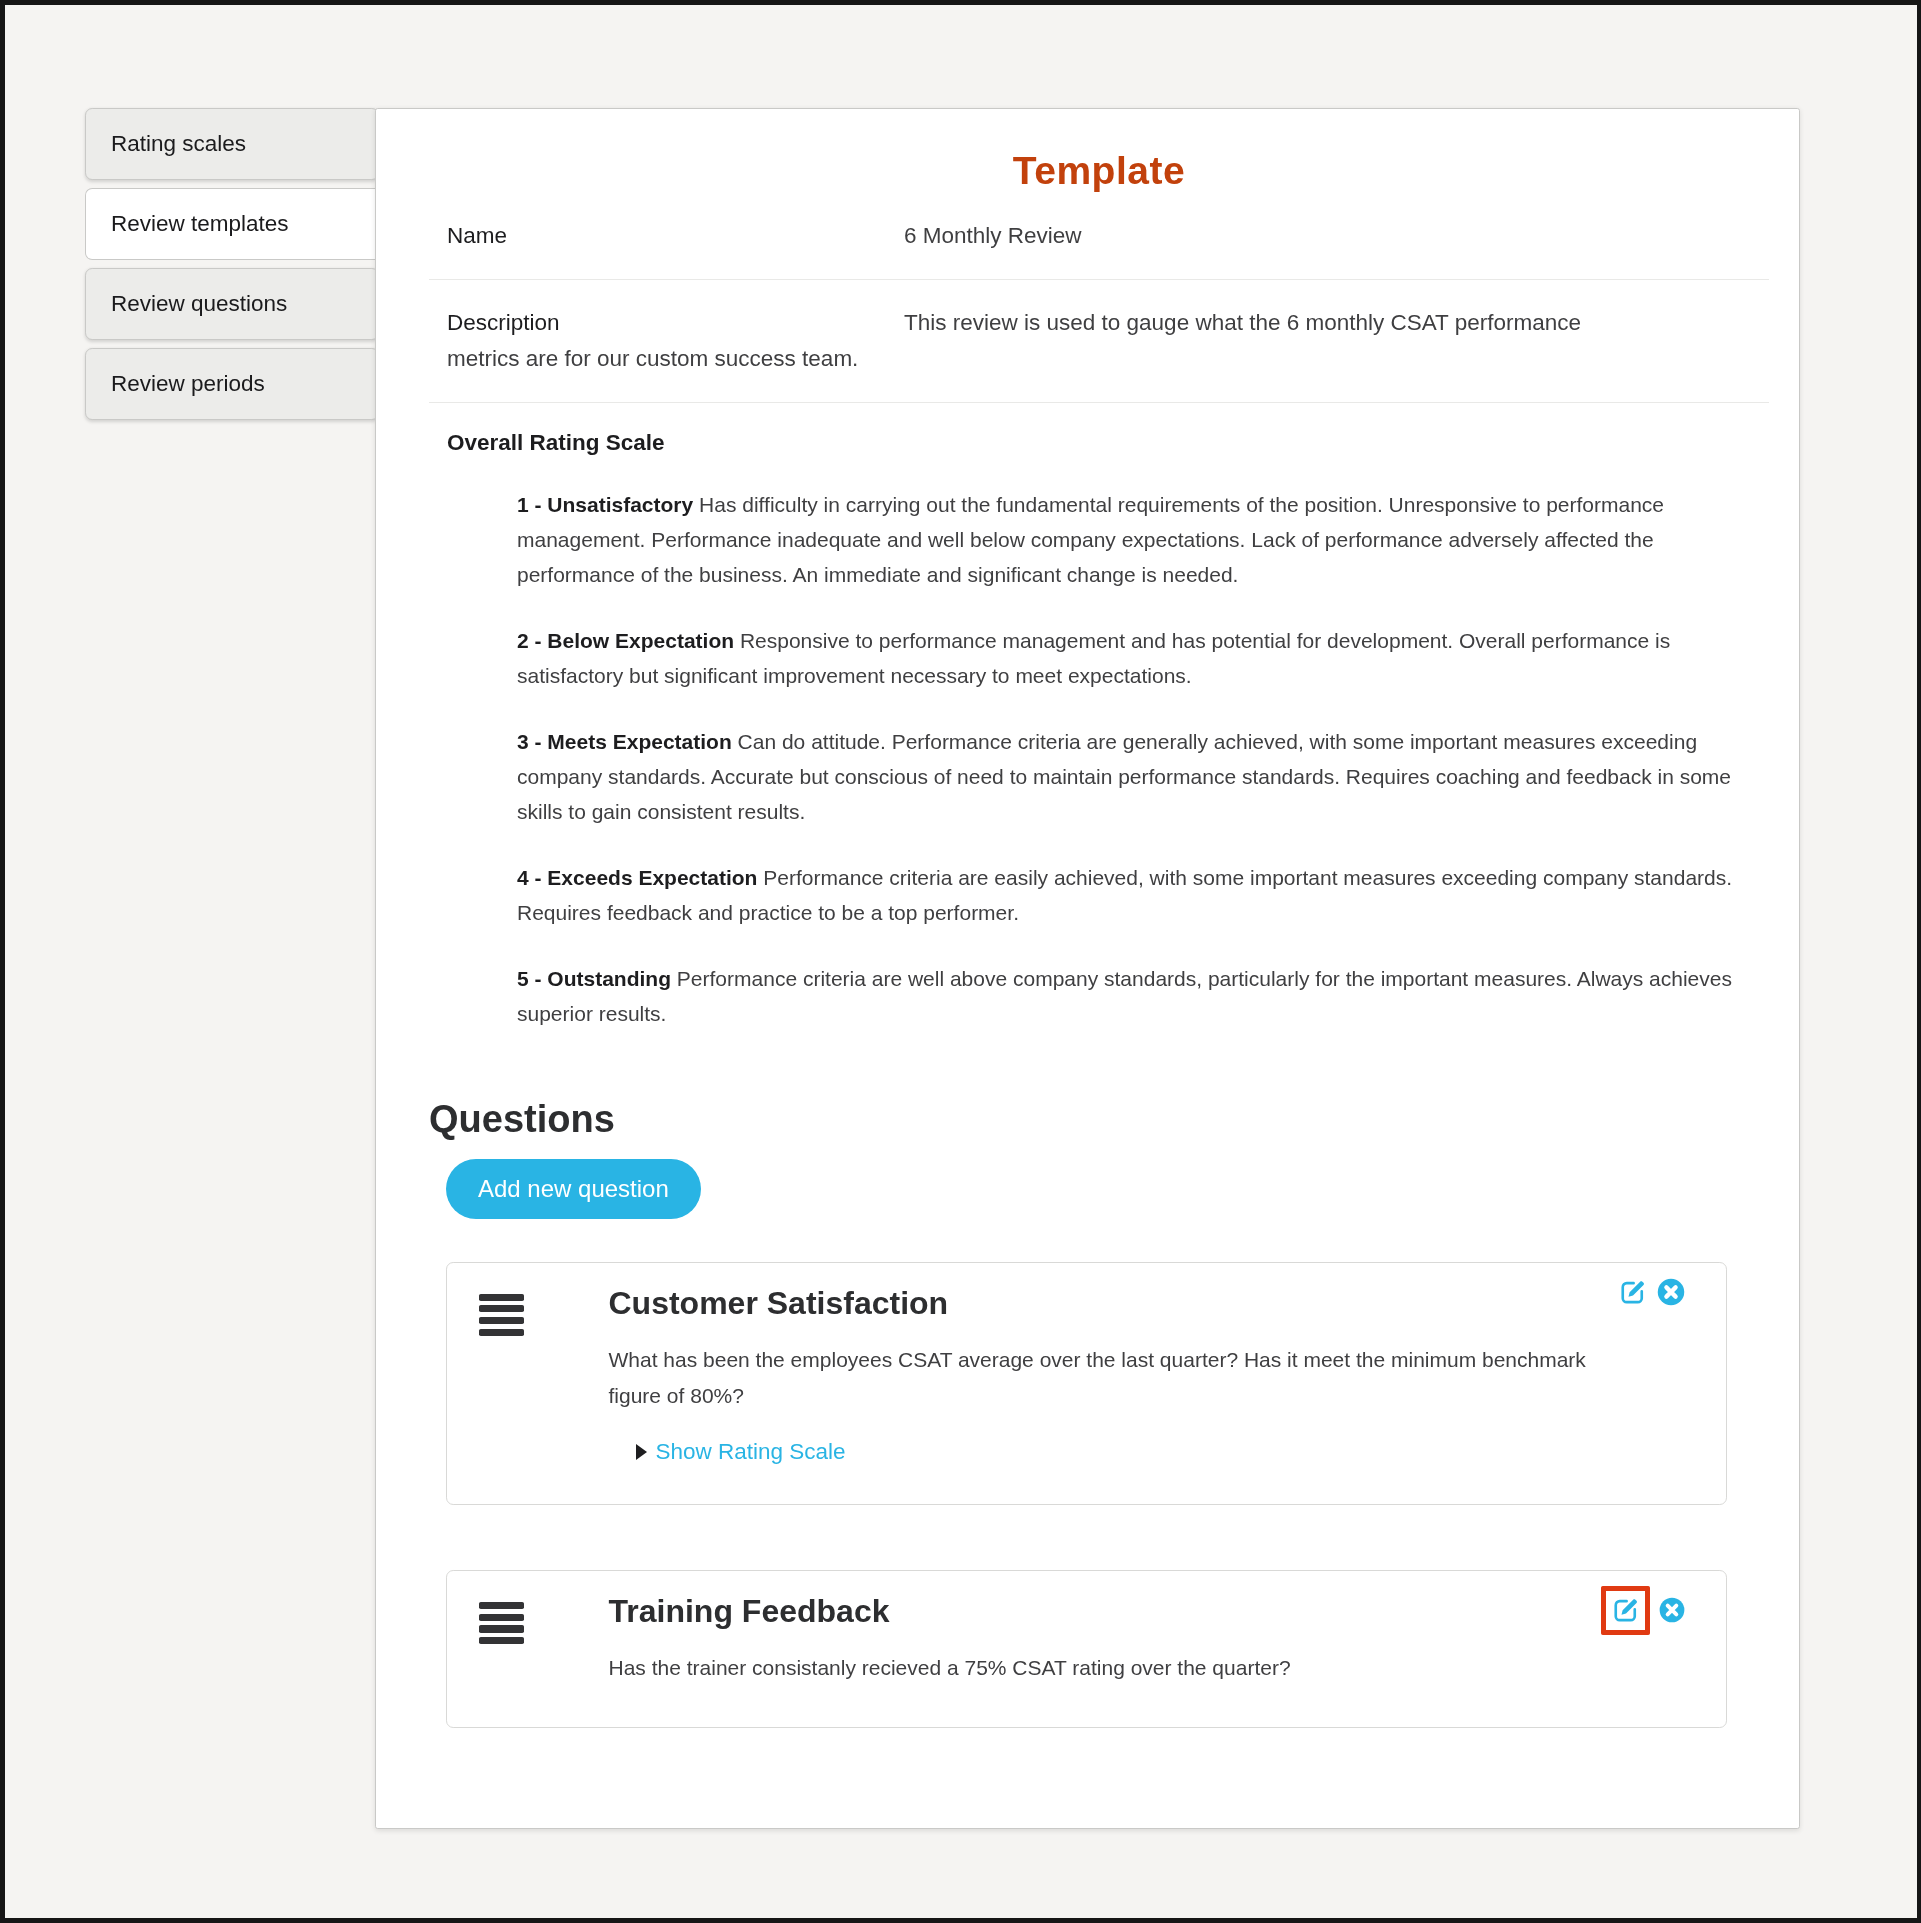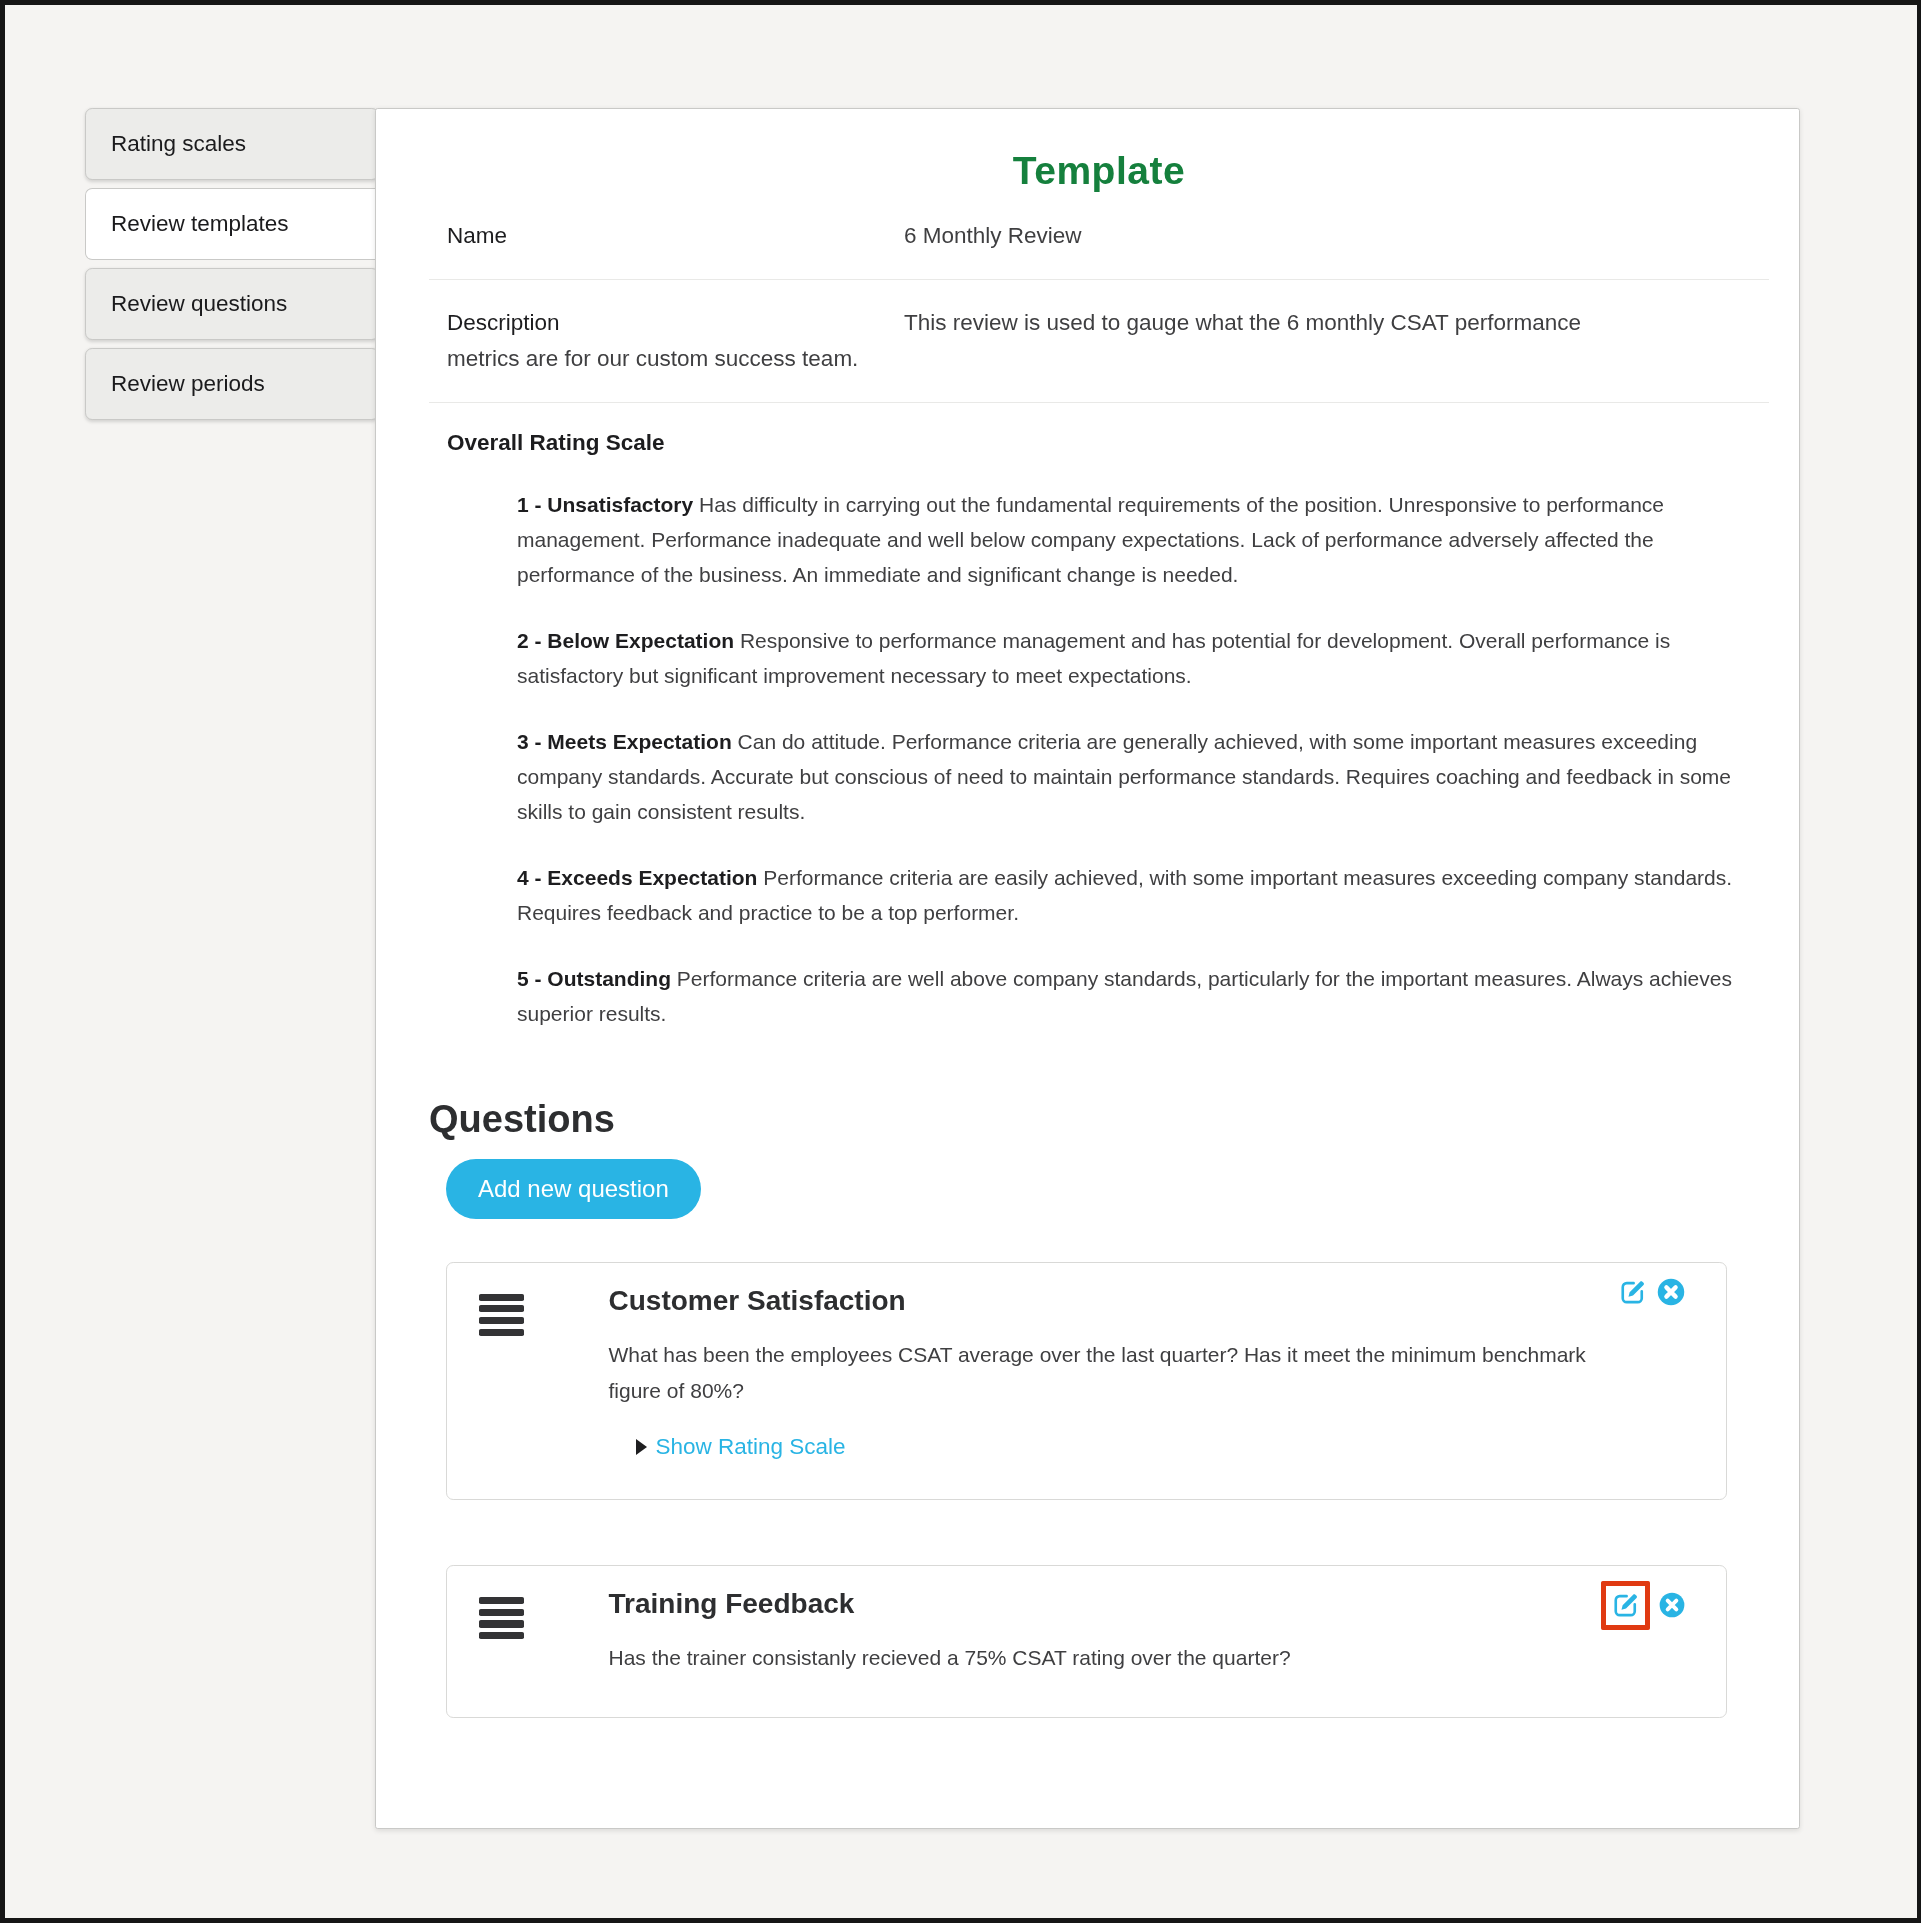--- a/index.html
+++ b/index.html
@@ -48,21 +48,21 @@
     background:#ffffff;
     border:1.8px solid #c9c9c7;
     border-radius:2.7px;
     box-shadow:0 1.8px 5.4px rgba(0,0,0,.10);
     padding:0 30px 54px 53px;
     z-index:2;
   }
   .page-title{
     margin:40px 0 0 0;
     text-align:center;
-    font-size:39px;font-weight:bold;color:#15803d;
+    font-size:39px;font-weight:bold;color:#c2410c;
     letter-spacing:0.5px;
   }
   .section-head{
     display:flex;justify-content:space-between;align-items:flex-start;
     margin-top:23.4px;
   }
   .section-heading{
     margin:0;font-size:38px;font-weight:bold;color:#2d2e30;
   }
   .edit-btn{
@@ -123,21 +123,21 @@
   .drag-handle{
     width:45px;flex:0 0 45px;margin-top:9px;
     display:flex;flex-direction:column;gap:4.5px;
     cursor:grab;
   }
   .drag-handle i{
     display:block;height:7.2px;border-radius:1.8px;background:#333335;
   }
   .card-body{margin-left:85px;flex:1;}
   .card-title{
-    margin:0;font-size:28px;font-weight:bold;color:#2d2e30;
+    margin:0;font-size:32px;font-weight:bold;color:#2d2e30;
   }
   .card-text{
     margin:20px 0 0 0;
     font-size:21px;line-height:36px;color:#3f3f41;
   }
   .show-scale{
     margin:25px 0 1.8px 27px;
     display:flex;align-items:center;
     font-size:22.5px;color:#29b4e4;
     cursor:pointer;width:max-content;

